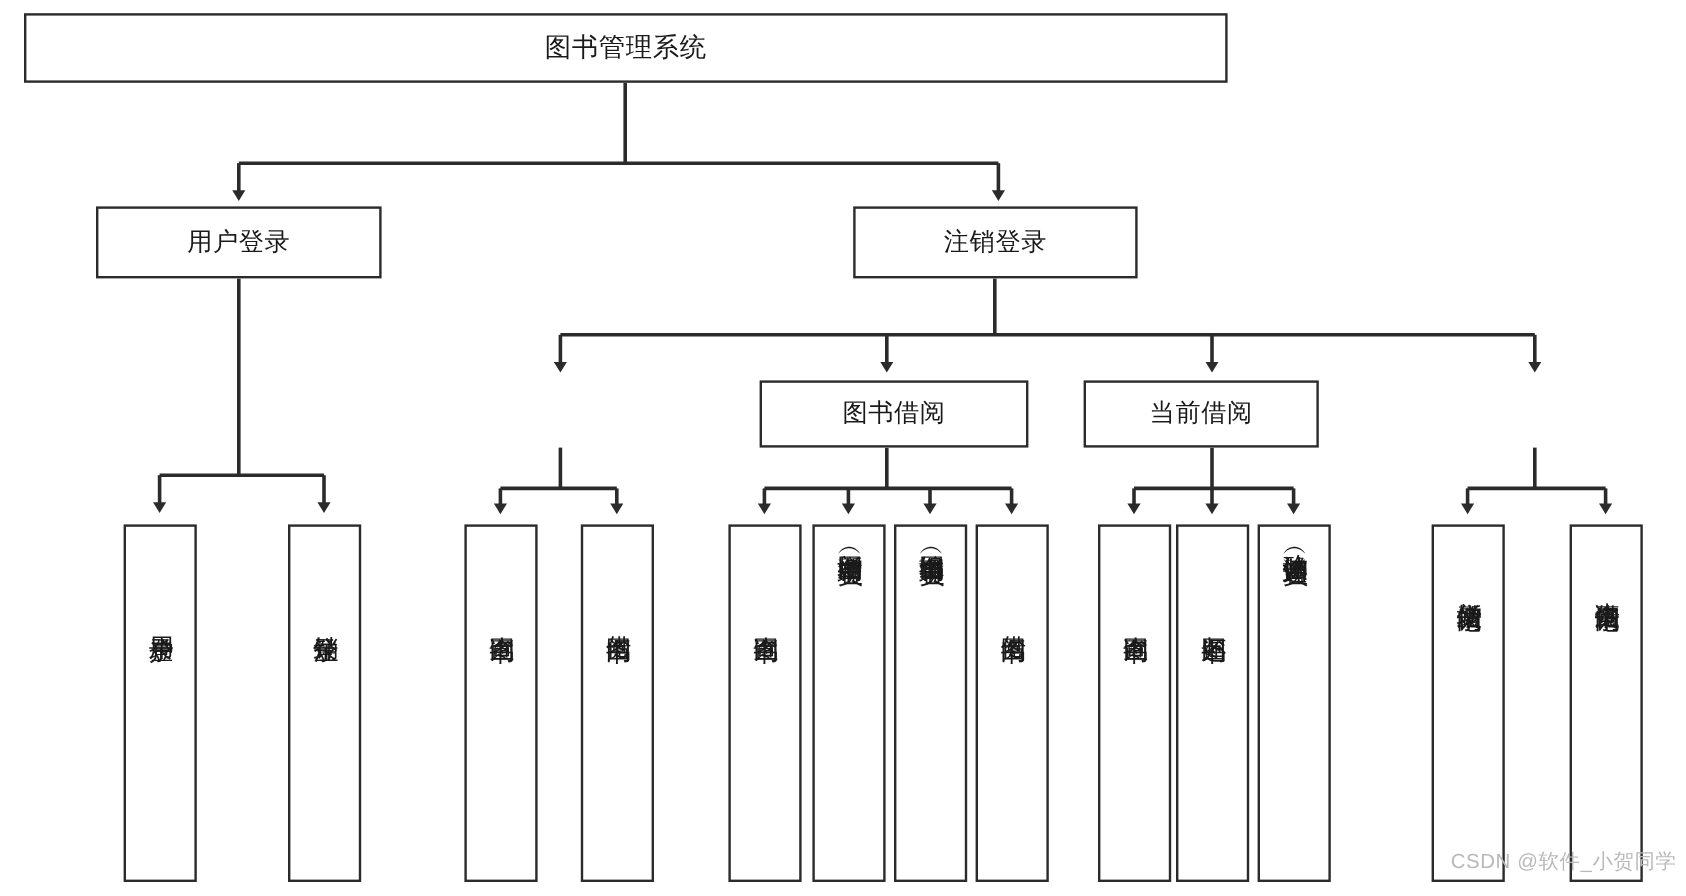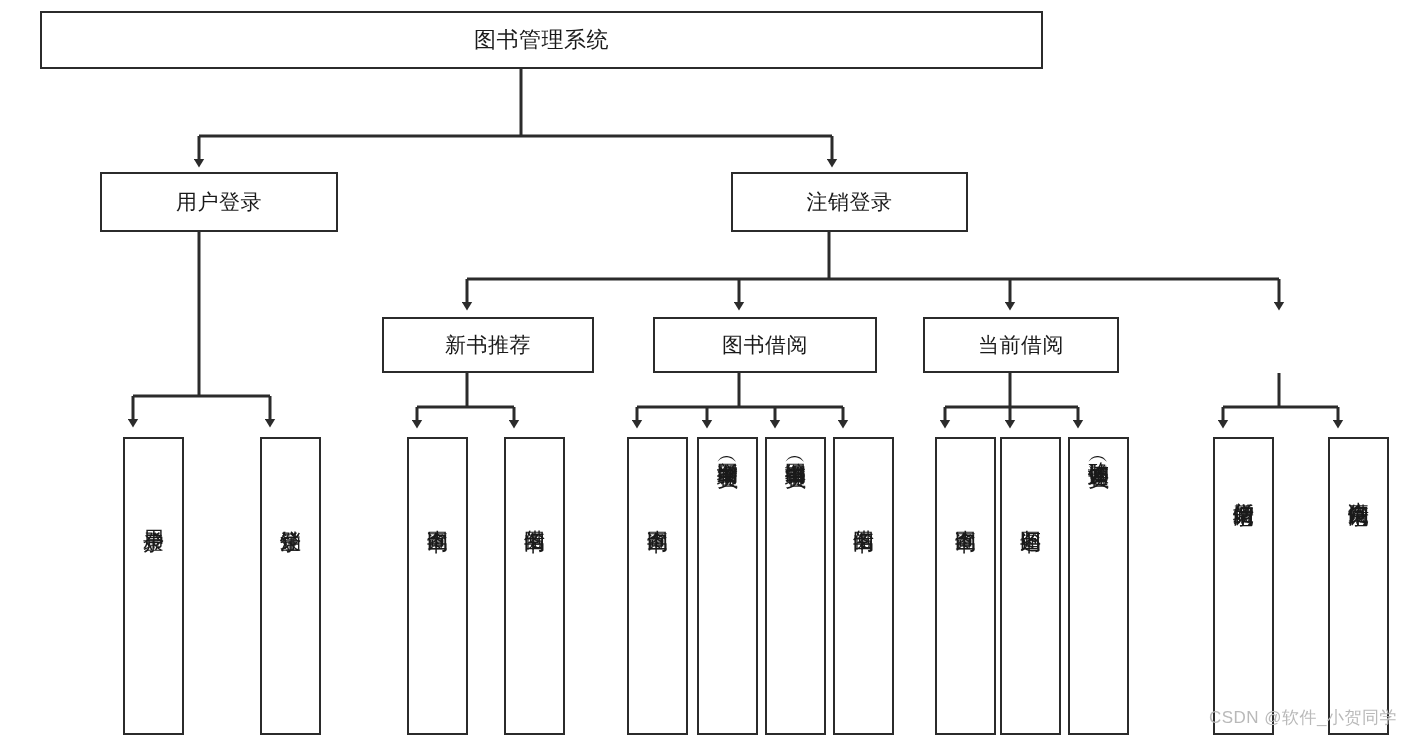--- a/index.html
+++ b/index.html
@@ -30,21 +30,20 @@
     position: absolute;
     box-sizing: border-box;
     background: #ffffff;
     border: 2.5px solid #2b2b2b;
     display: flex;
     align-items: center;
     justify-content: center;
     text-align: center;
     color: #1a1a1a;
     z-index: 2;
-    margin-left: 20px;
   }
   .node .lbl {
     display: block;
     line-height: 1.22;
     letter-spacing: 0.5px;
   }
   .node.horizontal .lbl {
     writing-mode: horizontal-tb;
     font-size: 21px;
   }
@@ -139,23 +138,20 @@
   </div>
 
   <div class="node horizontal" style="left:80px; top:172px; width:238px; height:60px;">
     <span class="lbl">用户登录</span>
   </div>
 
   <div class="node horizontal" style="left:711px; top:172px; width:237px; height:60px;">
     <span class="lbl">注销登录</span>
   </div>
 
-  <div class="node horizontal" style="left:362px; top:317px; width:212px; height:56px;">
-    <span class="lbl">新书推荐</span>
-  </div>
 
   <div class="node horizontal" style="left:633px; top:317px; width:224px; height:56px;">
     <span class="lbl">图书借阅</span>
   </div>
 
   <div class="node horizontal" style="left:903px; top:317px; width:196px; height:56px;">
     <span class="lbl">当前借阅</span>
   </div>
 
 

